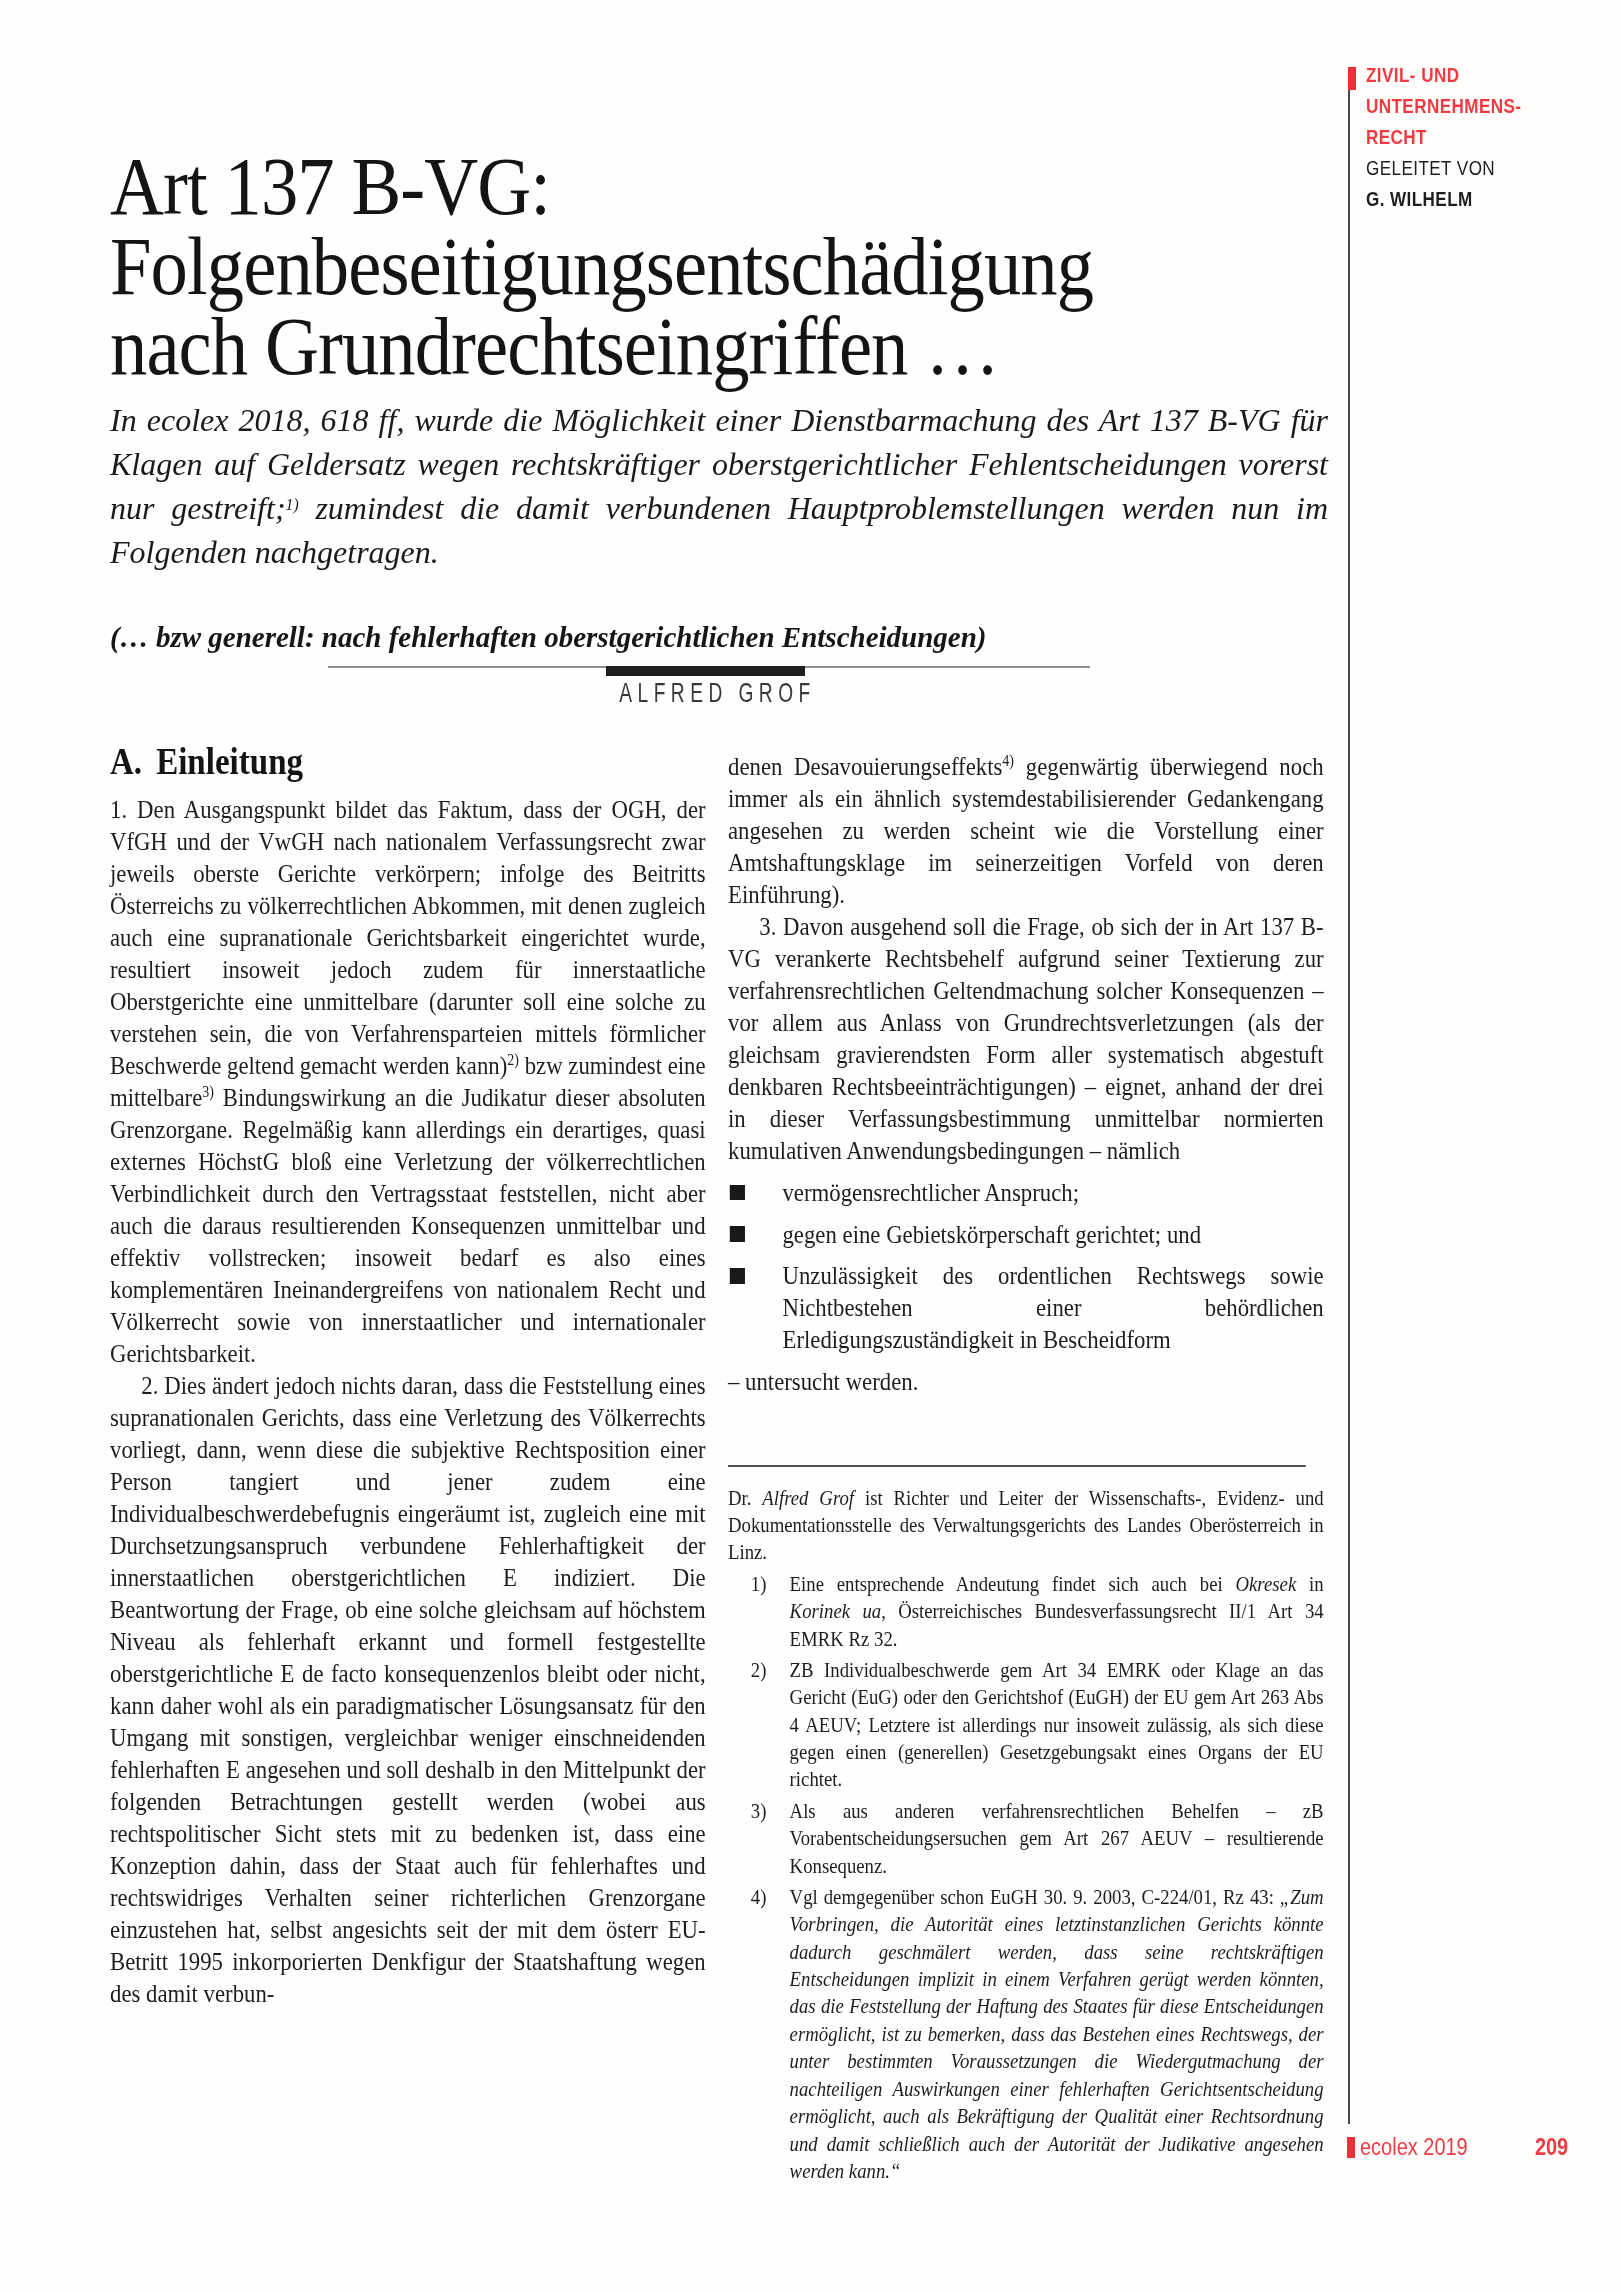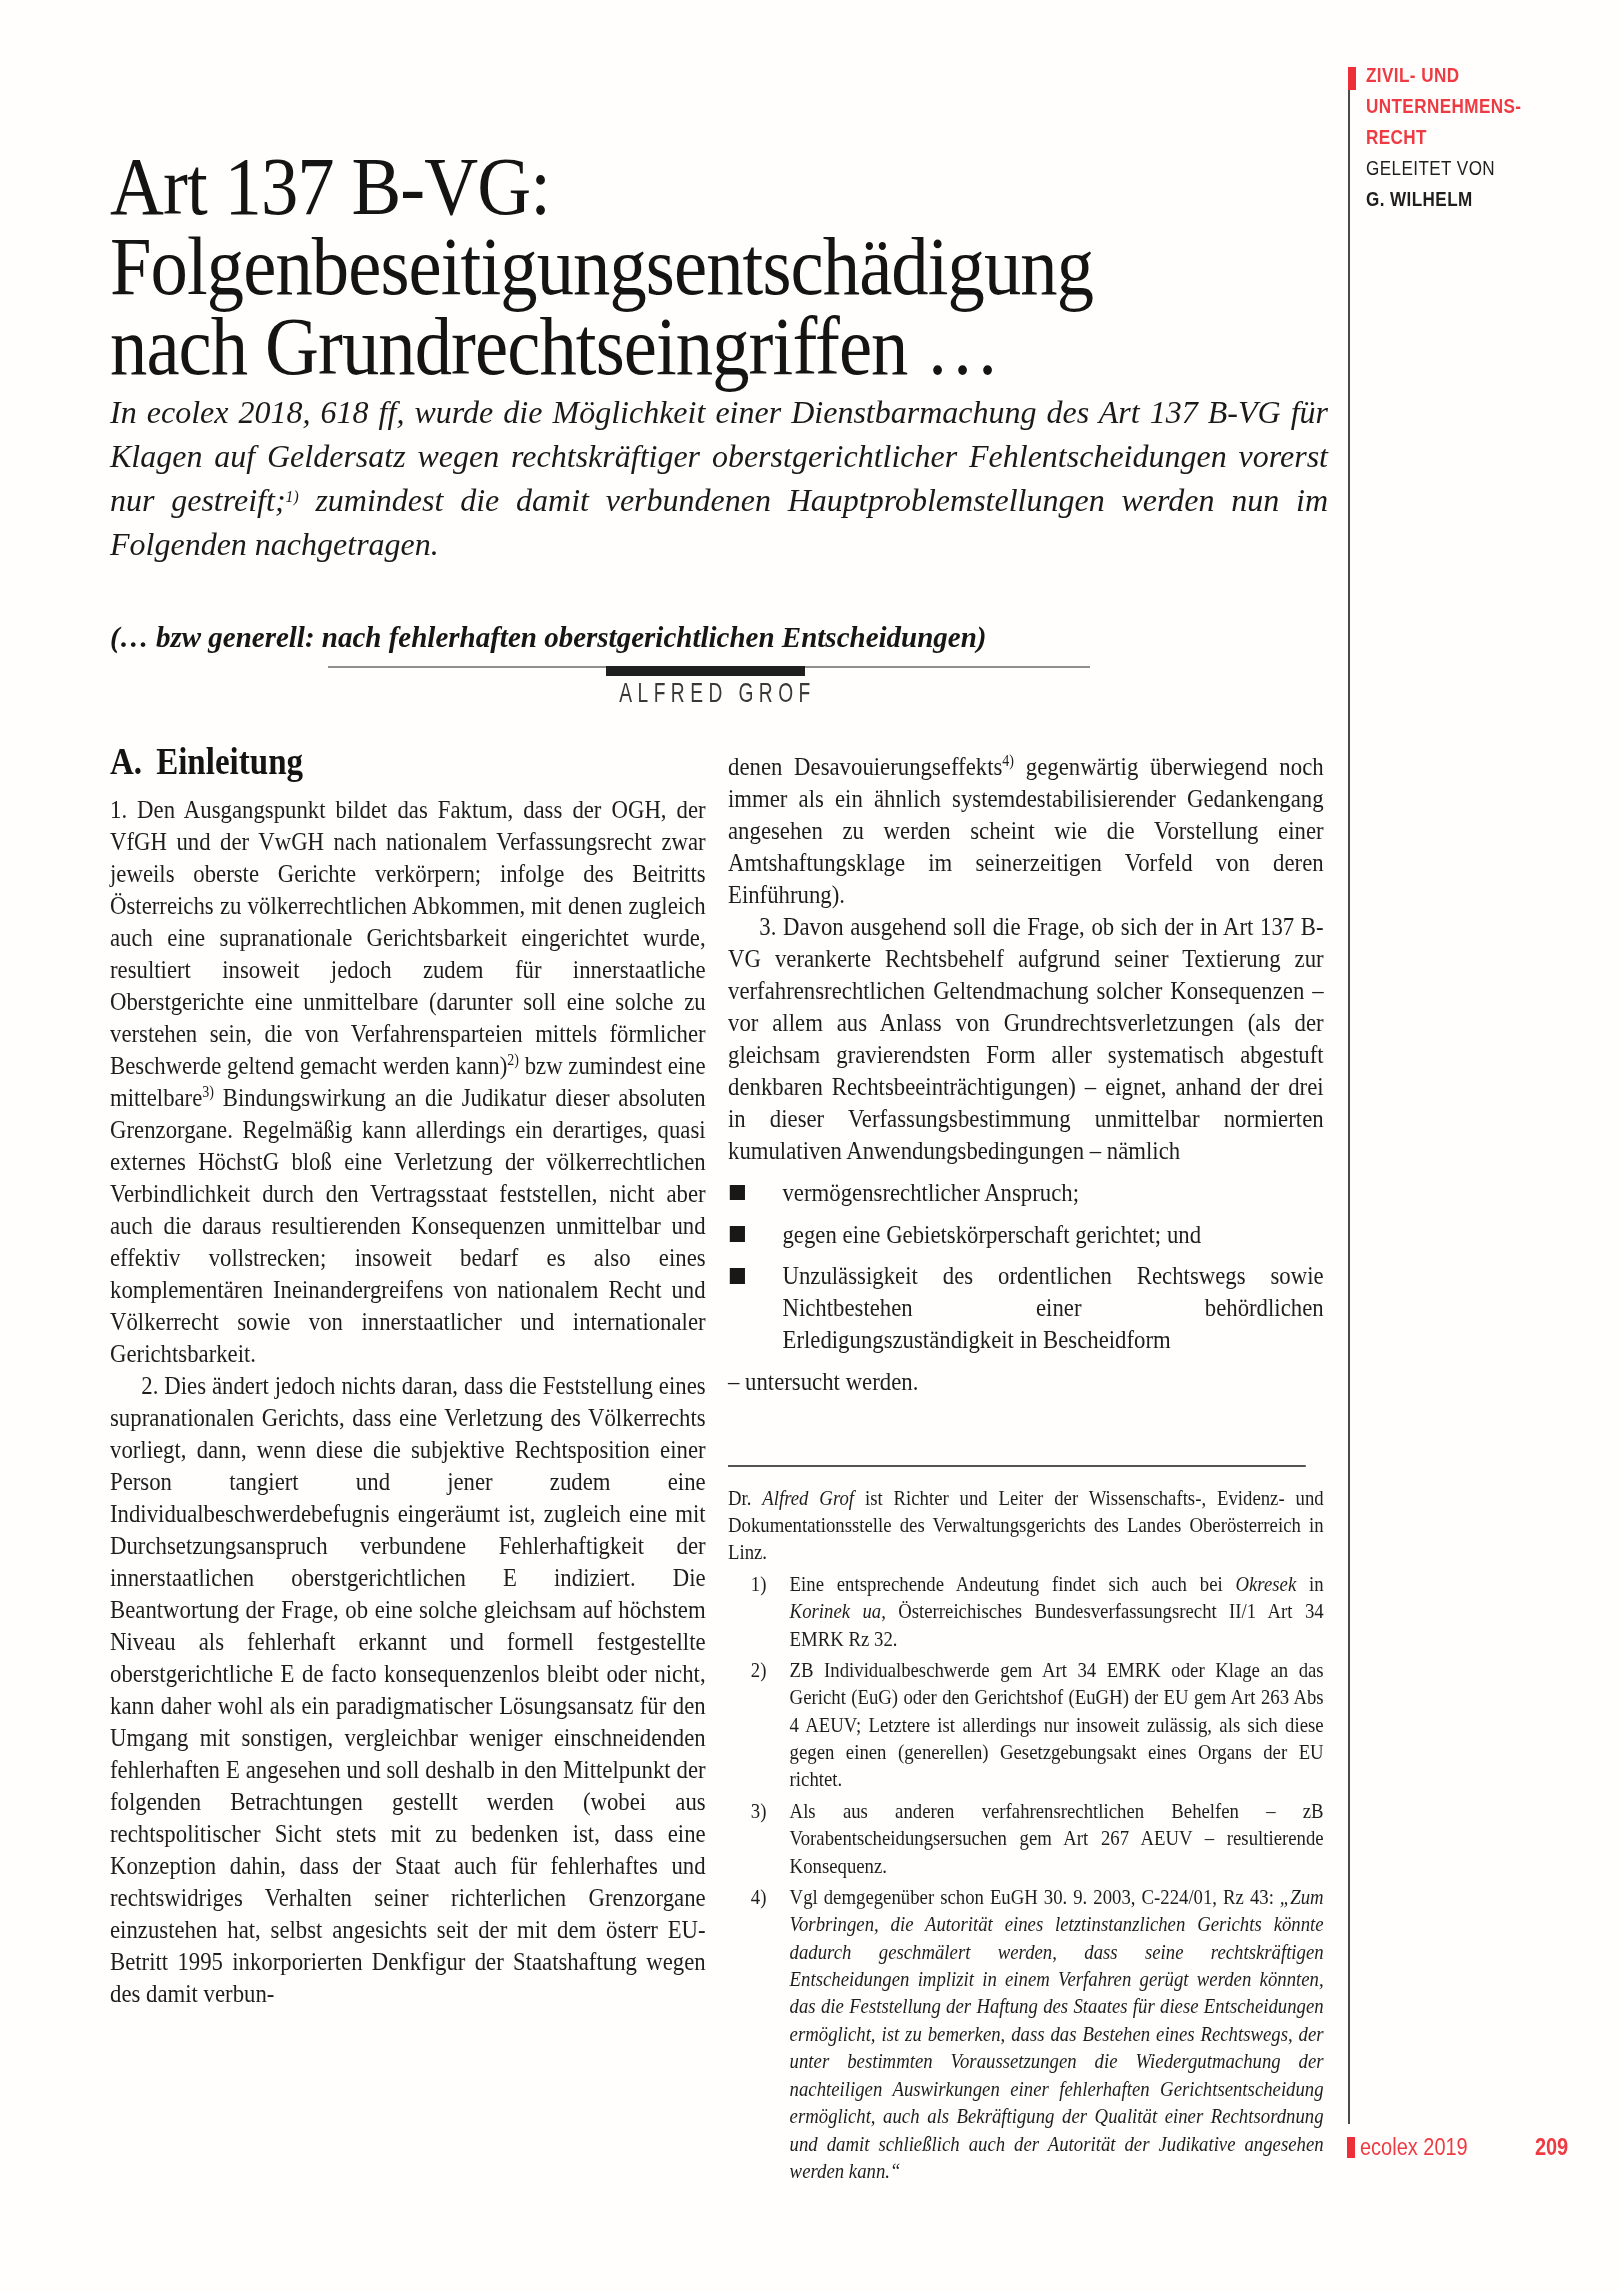--- a/index.html
+++ b/index.html
@@ -19,21 +19,21 @@
   .kicker .red  { color:var(--accent-red,#ee3b43); font-weight:700; }
   .kicker .edited { color:#1f1f1f; font-weight:400; }
   .kicker .editor { color:#1f1f1f; font-weight:700; }
   
   .title {
     position:absolute; left:110px; top:147px; width:1470px;
     font-size:82px; line-height:80px; color:#141414; letter-spacing:-1px;
     transform:scaleX(.91); transform-origin:0 0; white-space:nowrap;
   }
   .lead {
-    position:absolute; left:110px; top:390px; width:1218px;
+    position:absolute; left:110px; top:398px; width:1218px;
     font-style:italic; font-size:32px; line-height:44px; text-align:justify; color:#1a1a1a;
   }
   .lead .sup, .body-text .sup { font-size:15.7px; line-height:0; position:relative; top:-8.8px; font-style:inherit; }
   .subtitle {
     position:absolute; left:110px; top:621px; width:1215px; text-align:left;
     font-style:italic; font-weight:700; font-size:29px; color:#161616;
   }
   .rule-thin  { position:absolute; left:328px; top:666px; width:762px; height:2px; background:#8f8f8f; }
   .rule-thick { position:absolute; left:606px; top:666px; width:199px; height:9.8px; background:#1f1f1f; }
   .author {

